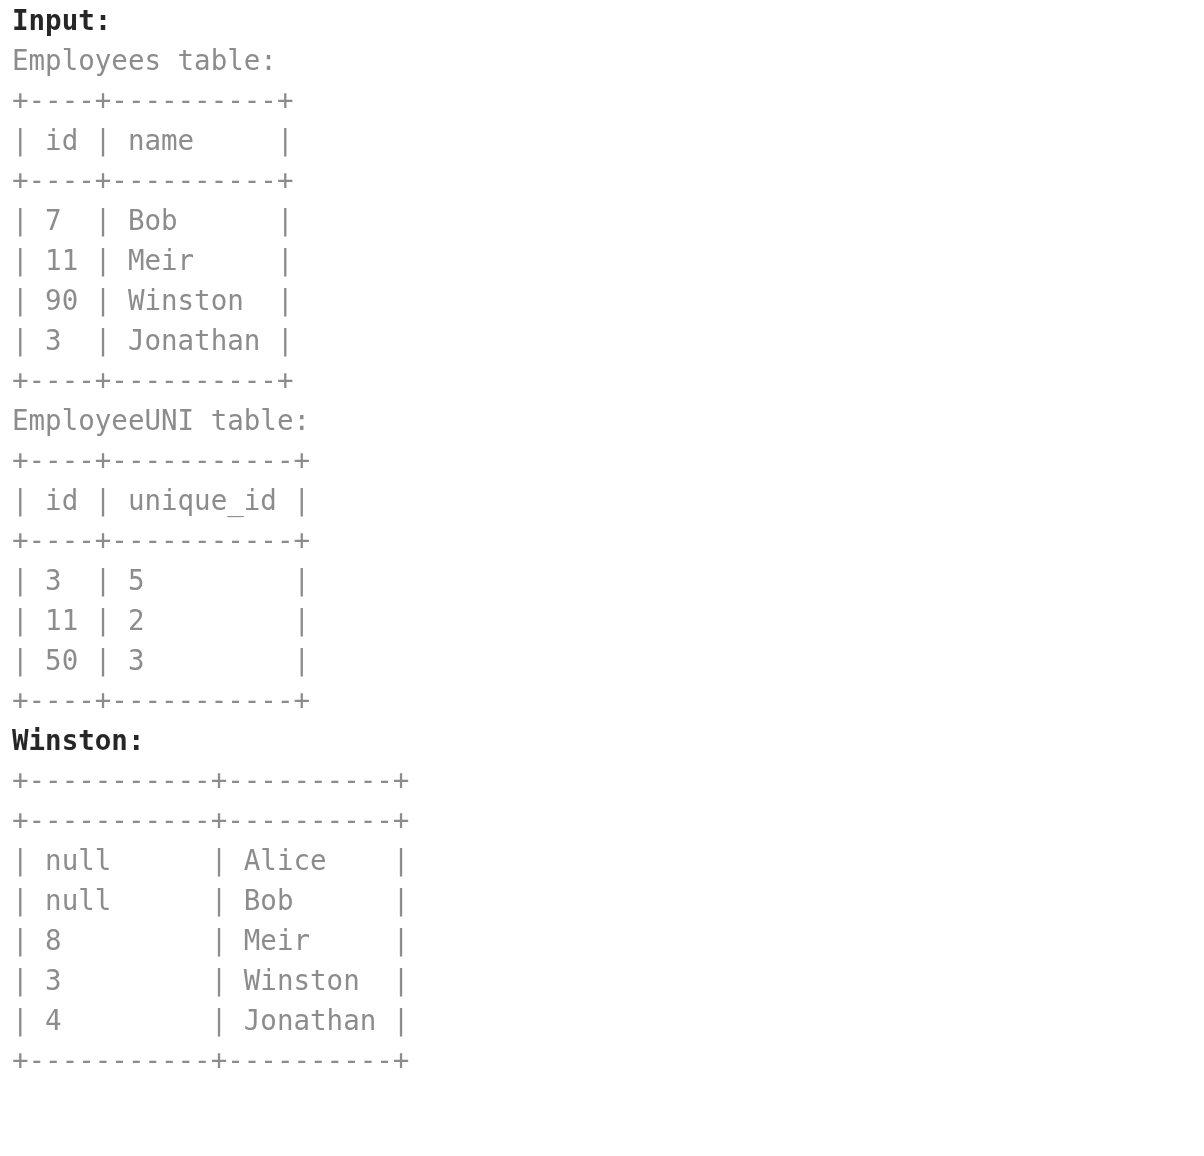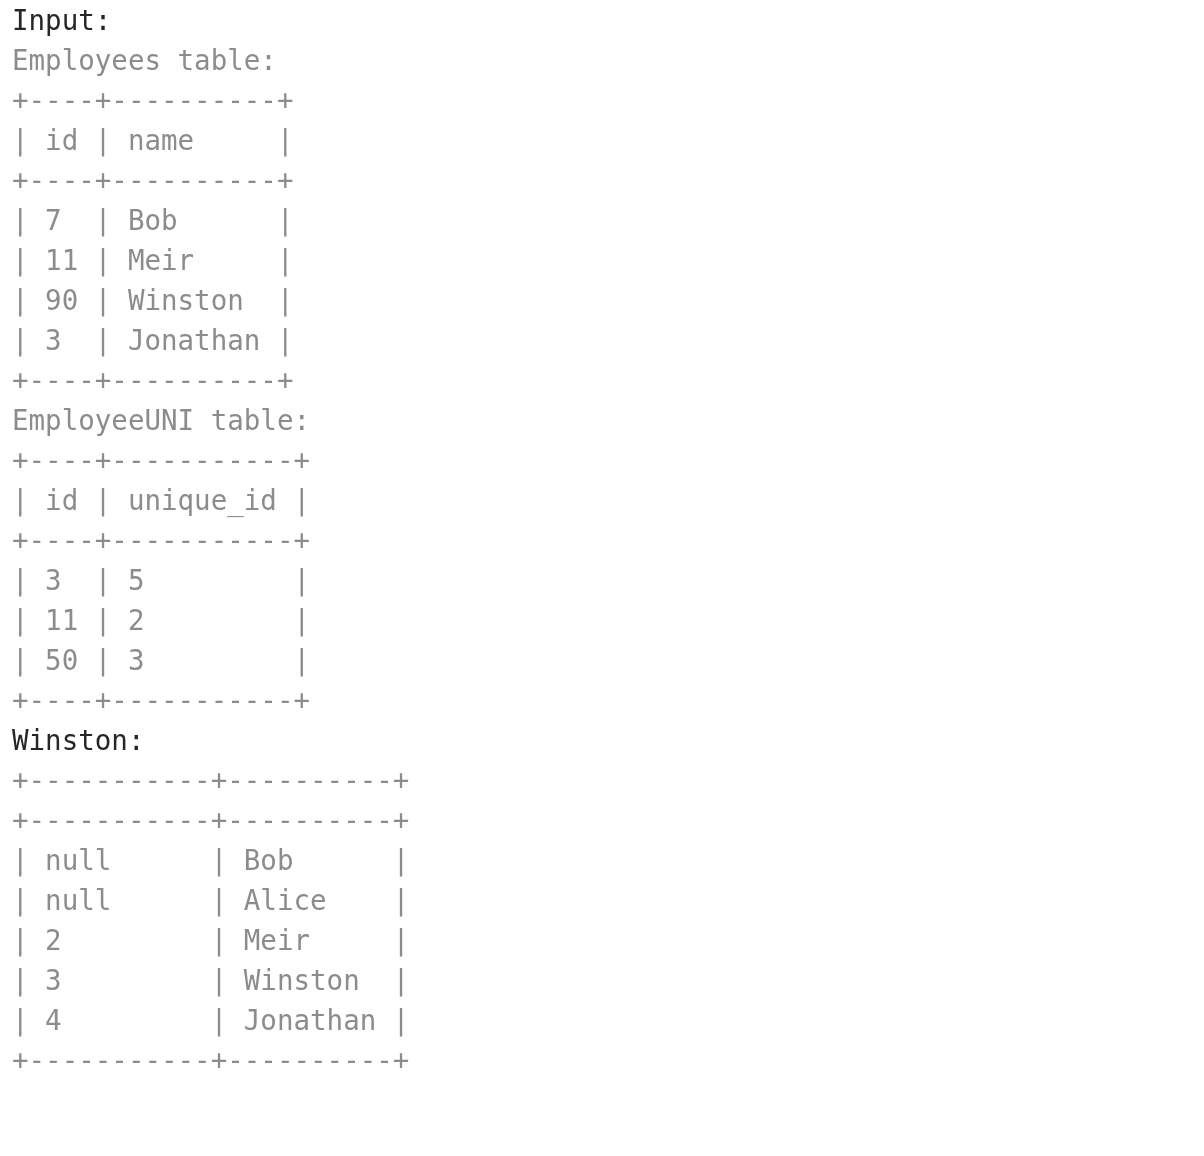--- a/index.html
+++ b/index.html
@@ -23,21 +23,21 @@
     font-family: "DejaVu Sans Mono", "Liberation Mono", monospace;
     font-size: 27.5px;
     line-height: 40px;
     color: var(--muted);
   }
   .line {
     white-space: pre;
     height: 40px;
   }
   .line.strong {
-    font-weight: normal;
+    font-weight: bold;
     color: var(--strong);
   }
 </style>
 </head>
 <body>
 
 <div class="example-block">
   <div class="line strong">Input:</div>
 
   <div class="line">Employees table:</div>
@@ -55,19 +55,19 @@
   <div class="line">| id | unique_id |</div>
   <div class="line">+----+-----------+</div>
   <div class="line">| 3  | 5         |</div>
   <div class="line">| 11 | 2         |</div>
   <div class="line">| 50 | 3         |</div>
   <div class="line">+----+-----------+</div>
 
   <div class="line strong">Winston:</div>
   <div class="line">+-----------+----------+</div>
   <div class="line">+-----------+----------+</div>
+  <div class="line">| null      | Alice    |</div>
   <div class="line">| null      | Bob      |</div>
-  <div class="line">| null      | Alice    |</div>
-  <div class="line">| 2         | Meir     |</div>
+  <div class="line">| 8         | Meir     |</div>
   <div class="line">| 3         | Winston  |</div>
   <div class="line">| 4         | Jonathan |</div>
   <div class="line">+-----------+----------+</div>
 </div>
 
 </body></html>

